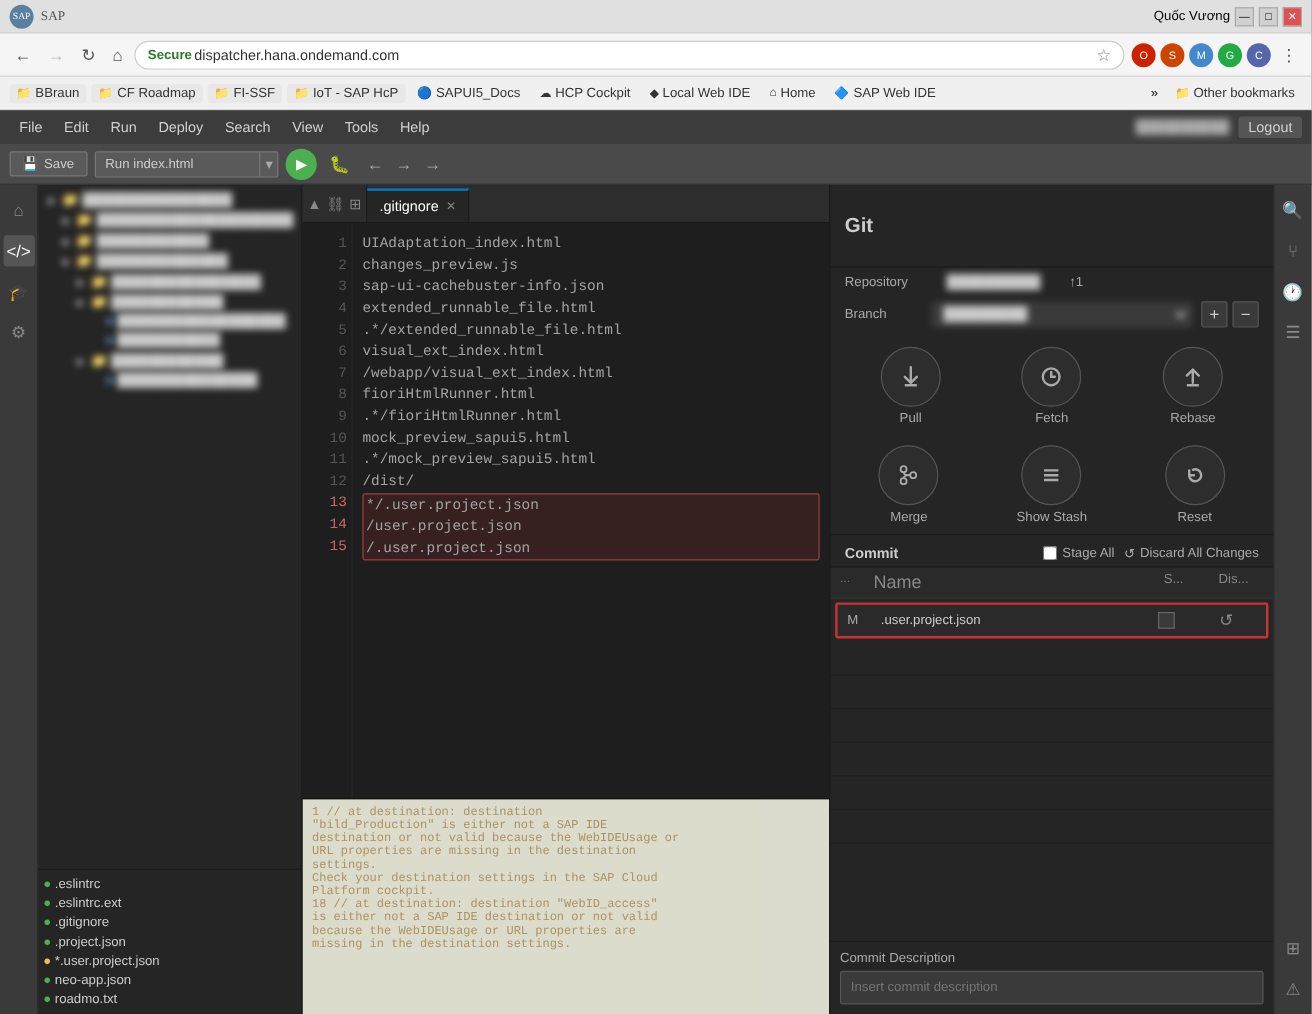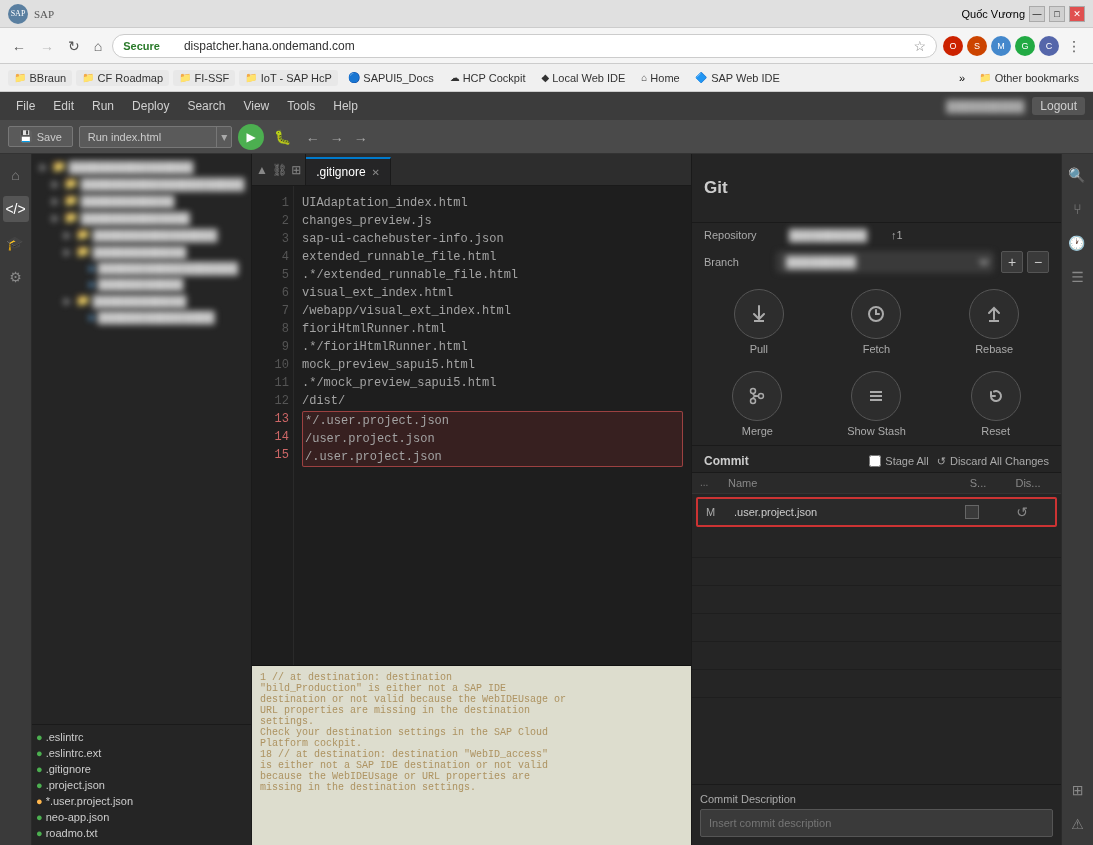--- a/index.html
+++ b/index.html
@@ -33,21 +33,21 @@
     .address-bar {
       flex: 1;
       height: 24px;
       border: 1px solid #ccc;
       border-radius: 12px;
       padding: 0 10px;
       font-size: 12px;
       background: white;
       display: flex;
       align-items: center;
-      gap: 24px;
+      gap: 2px;
     }
     .secure-badge { color: #2a7a2a; font-size: 11px; font-weight: bold; }
     .address-text { color: #333; font-size: 12px; flex: 1; }
     .star-btn { color: #888; font-size: 14px; }
     .browser-icons { display: flex; gap: 4px; align-items: center; }
     .browser-icon { width: 20px; height: 20px; border-radius: 50%; background: #ddd; display: flex; align-items: center; justify-content: center; font-size: 10px; cursor: pointer; }
 
     
     .bookmarks-bar {
       background: #f0f0f0;
@@ -395,21 +395,21 @@
 
     
     .commit-table { flex-shrink: 0; border-top: 1px solid #1a1a1a; }
     .commit-table-header {
       display: flex;
       padding: 4px 8px;
       border-bottom: 1px solid #333;
       background: #2a2a2a;
     }
     .commit-col-dots { width: 28px; color: #777; font-size: 10px; }
-    .commit-col-name { flex: 1; color: #888; font-size: 11px; }
+    .commit-col-name { flex: 1; color: #888; font-size: 15px; }
     .commit-col-s { width: 50px; color: #888; font-size: 11px; text-align: center; }
     .commit-col-dis { width: 50px; color: #888; font-size: 11px; text-align: center; }
     .commit-row {
       display: flex;
       align-items: center;
       padding: 5px 8px;
       border: 2px solid #cc3333;
       background: #2a2a2a;
       margin: 3px 4px;
       border-radius: 2px;

